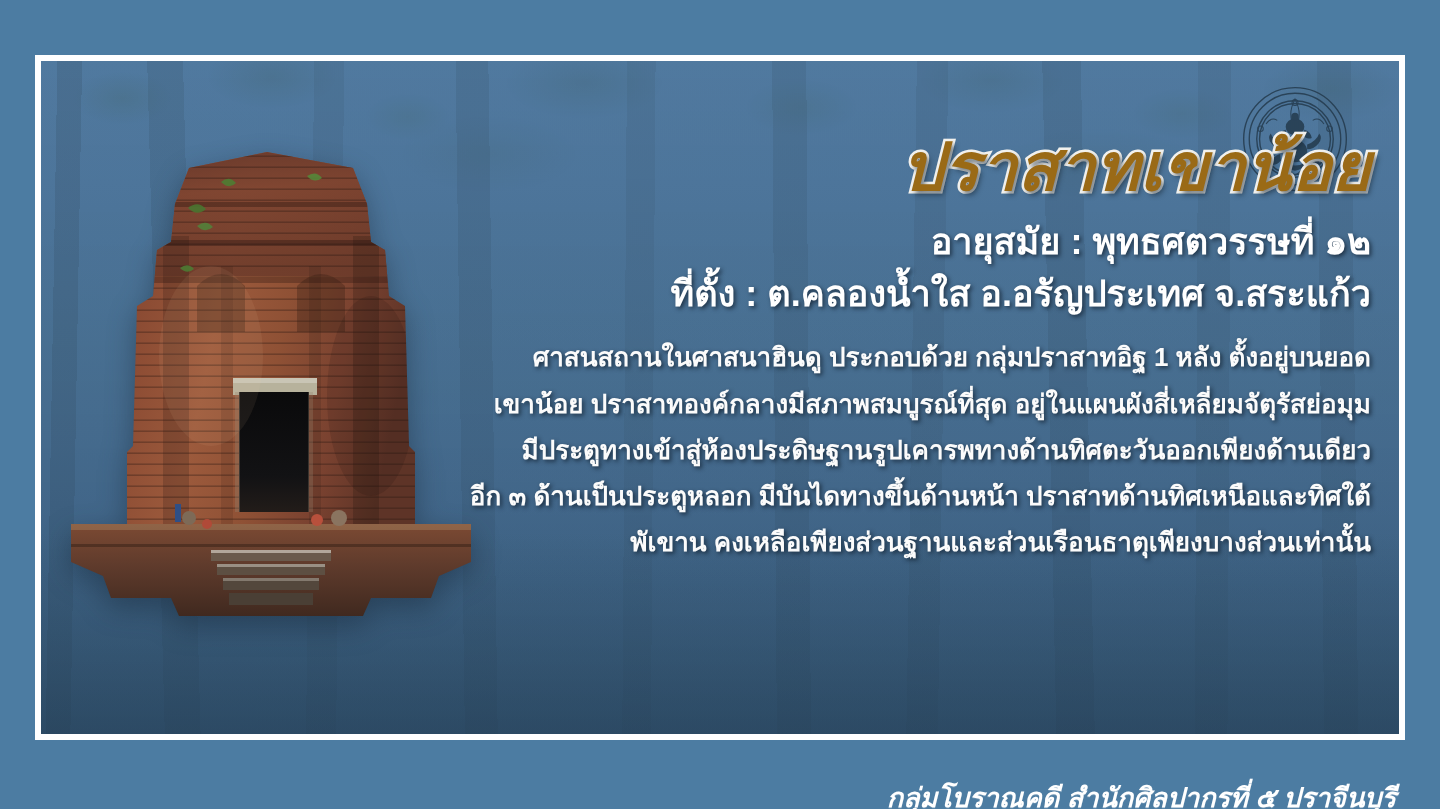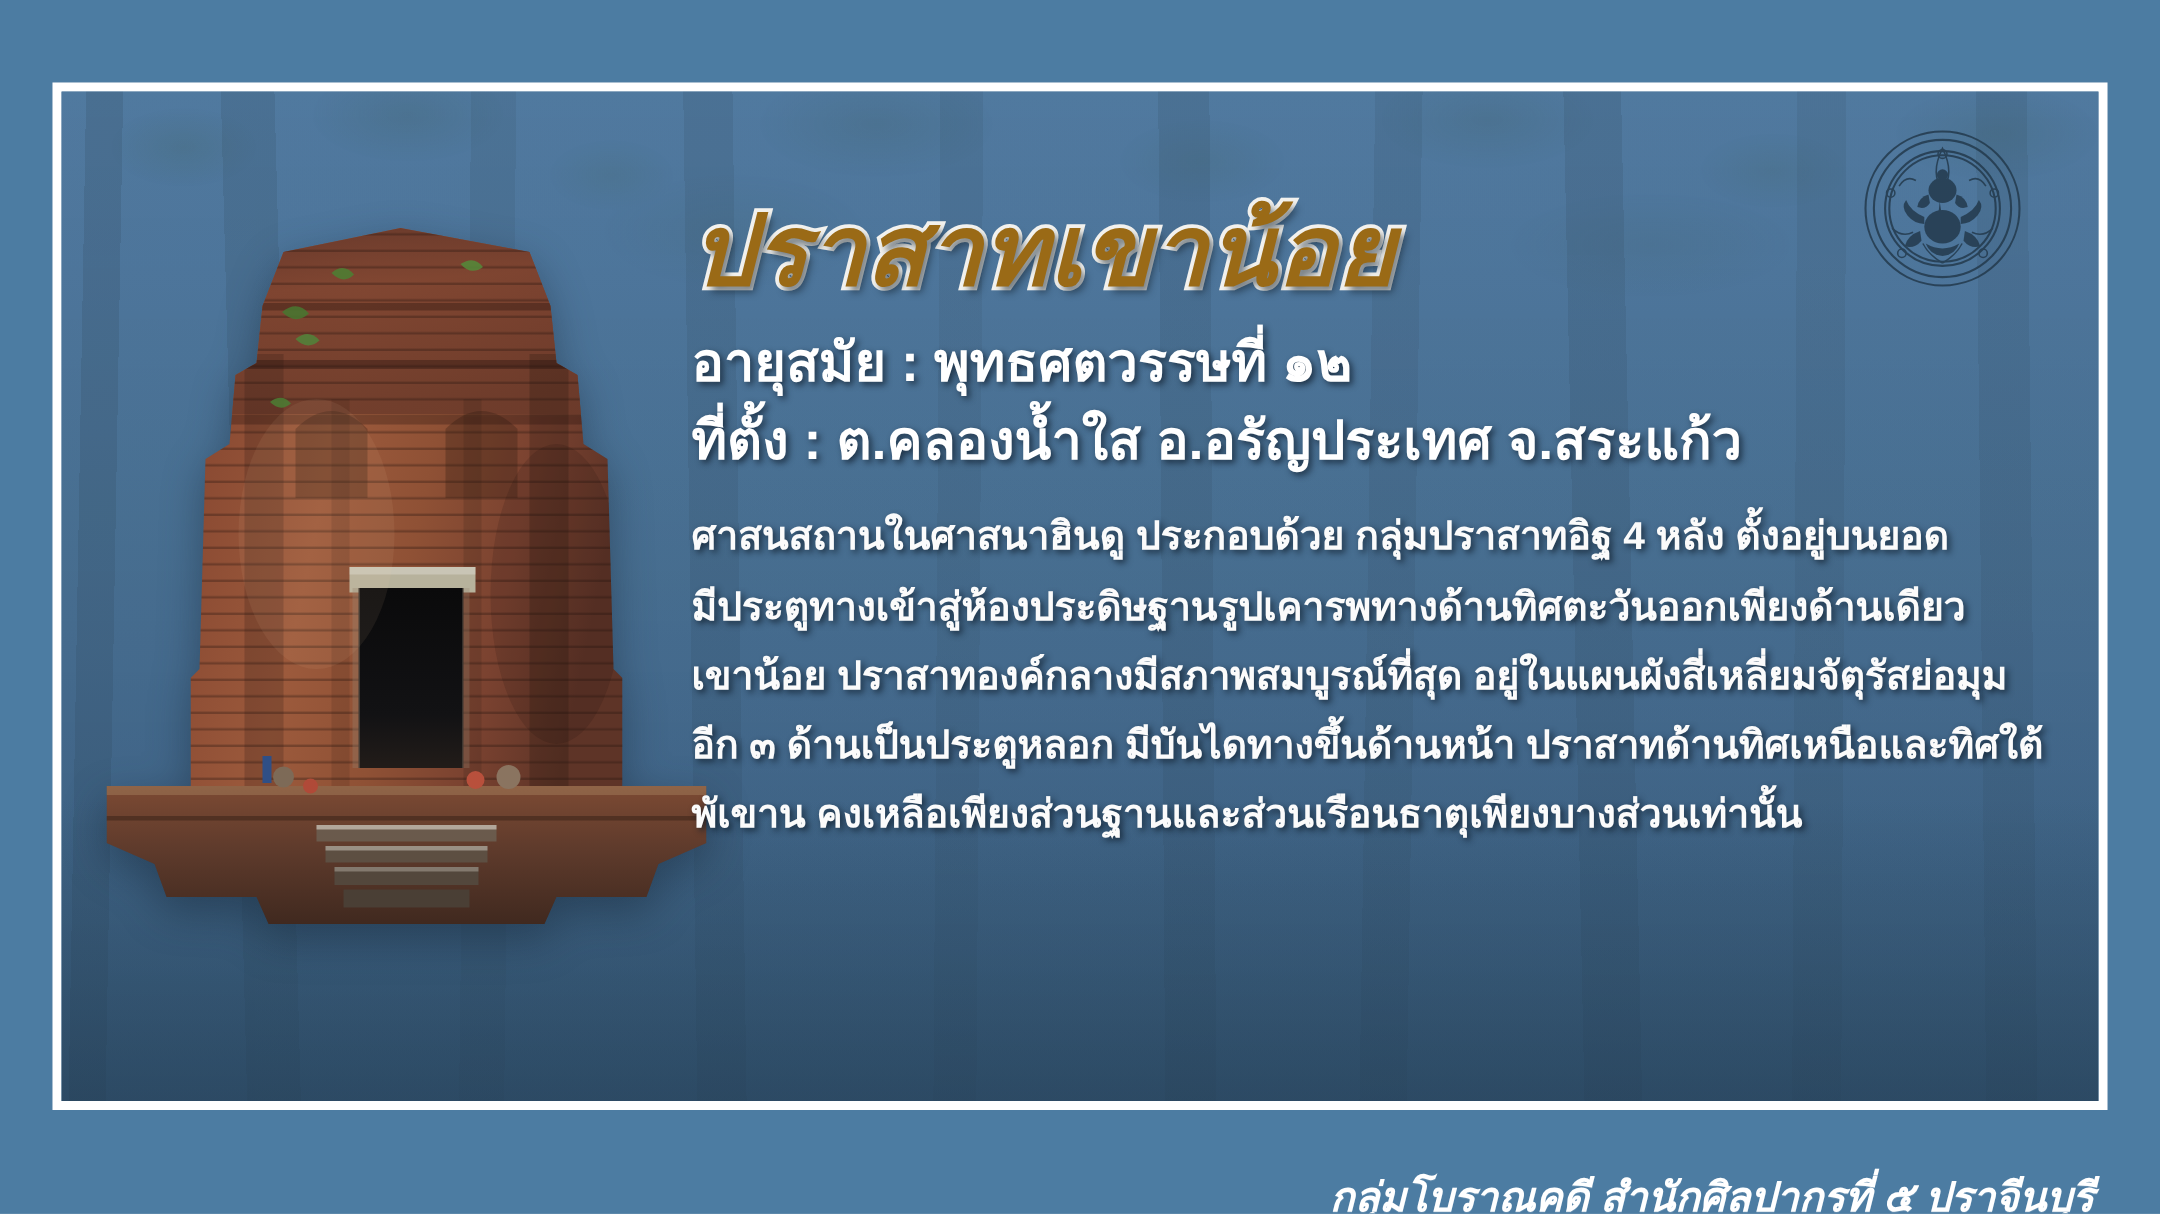--- a/index.html
+++ b/index.html
@@ -124,21 +124,21 @@
   }
   .emblem svg { display:block; width:100%; height:100%; }
 
   
   .content {
     position: absolute;
     left: 420px;
     right: 28px;
     top: 14px;
     bottom: 10px;
-    text-align: left;
+    text-align: right;
   }
   .title {
     margin: 58px 0 0 0;
     font-size: 66px;
     line-height: 1.06;
     font-weight: 700;
     font-style: italic;
     letter-spacing: .5px;
     color: #9a6a16;
     -webkit-text-stroke: 5px #f3f2ee;
@@ -337,23 +337,23 @@
     <div class="content">
 
       <h1 class="title">ปราสาทเขาน้อย</h1>
 
       <div class="meta">
         <div>อายุสมัย : พุทธศตวรรษที่ ๑๒</div>
         <div>ที่ตั้ง : ต.คลองน้ำใส อ.อรัญประเทศ จ.สระแก้ว</div>
       </div>
 
       <div class="body-text">
-        <p>ศาสนสถานในศาสนาฮินดู ประกอบด้วย กลุ่มปราสาทอิฐ 4 หลัง ตั้งอยู่บนยอด</p>
+        <p>ศาสนสถานในศาสนาฮินดู ประกอบด้วย กลุ่มปราสาทอิฐ 1 หลัง ตั้งอยู่บนยอด</p>
+        <p>เขาน้อย ปราสาทองค์กลางมีสภาพสมบูรณ์ที่สุด อยู่ในแผนผังสี่เหลี่ยมจัตุรัสย่อมุม</p>
         <p>มีประตูทางเข้าสู่ห้องประดิษฐานรูปเคารพทางด้านทิศตะวันออกเพียงด้านเดียว</p>
-        <p>เขาน้อย ปราสาทองค์กลางมีสภาพสมบูรณ์ที่สุด อยู่ในแผนผังสี่เหลี่ยมจัตุรัสย่อมุม</p>
         <p>อีก ๓ ด้านเป็นประตูหลอก มีบันไดทางขึ้นด้านหน้า ปราสาทด้านทิศเหนือและทิศใต้</p>
         <p>พัเขาน คงเหลือเพียงส่วนฐานและส่วนเรือนธาตุเพียงบางส่วนเท่านั้น</p>
       </div>
 
 
     </div>
   </div>
 
   <div class="footer">กลุ่มโบราณคดี สำนักศิลปากรที่ ๕ ปราจีนบุรี</div>
 </div>

